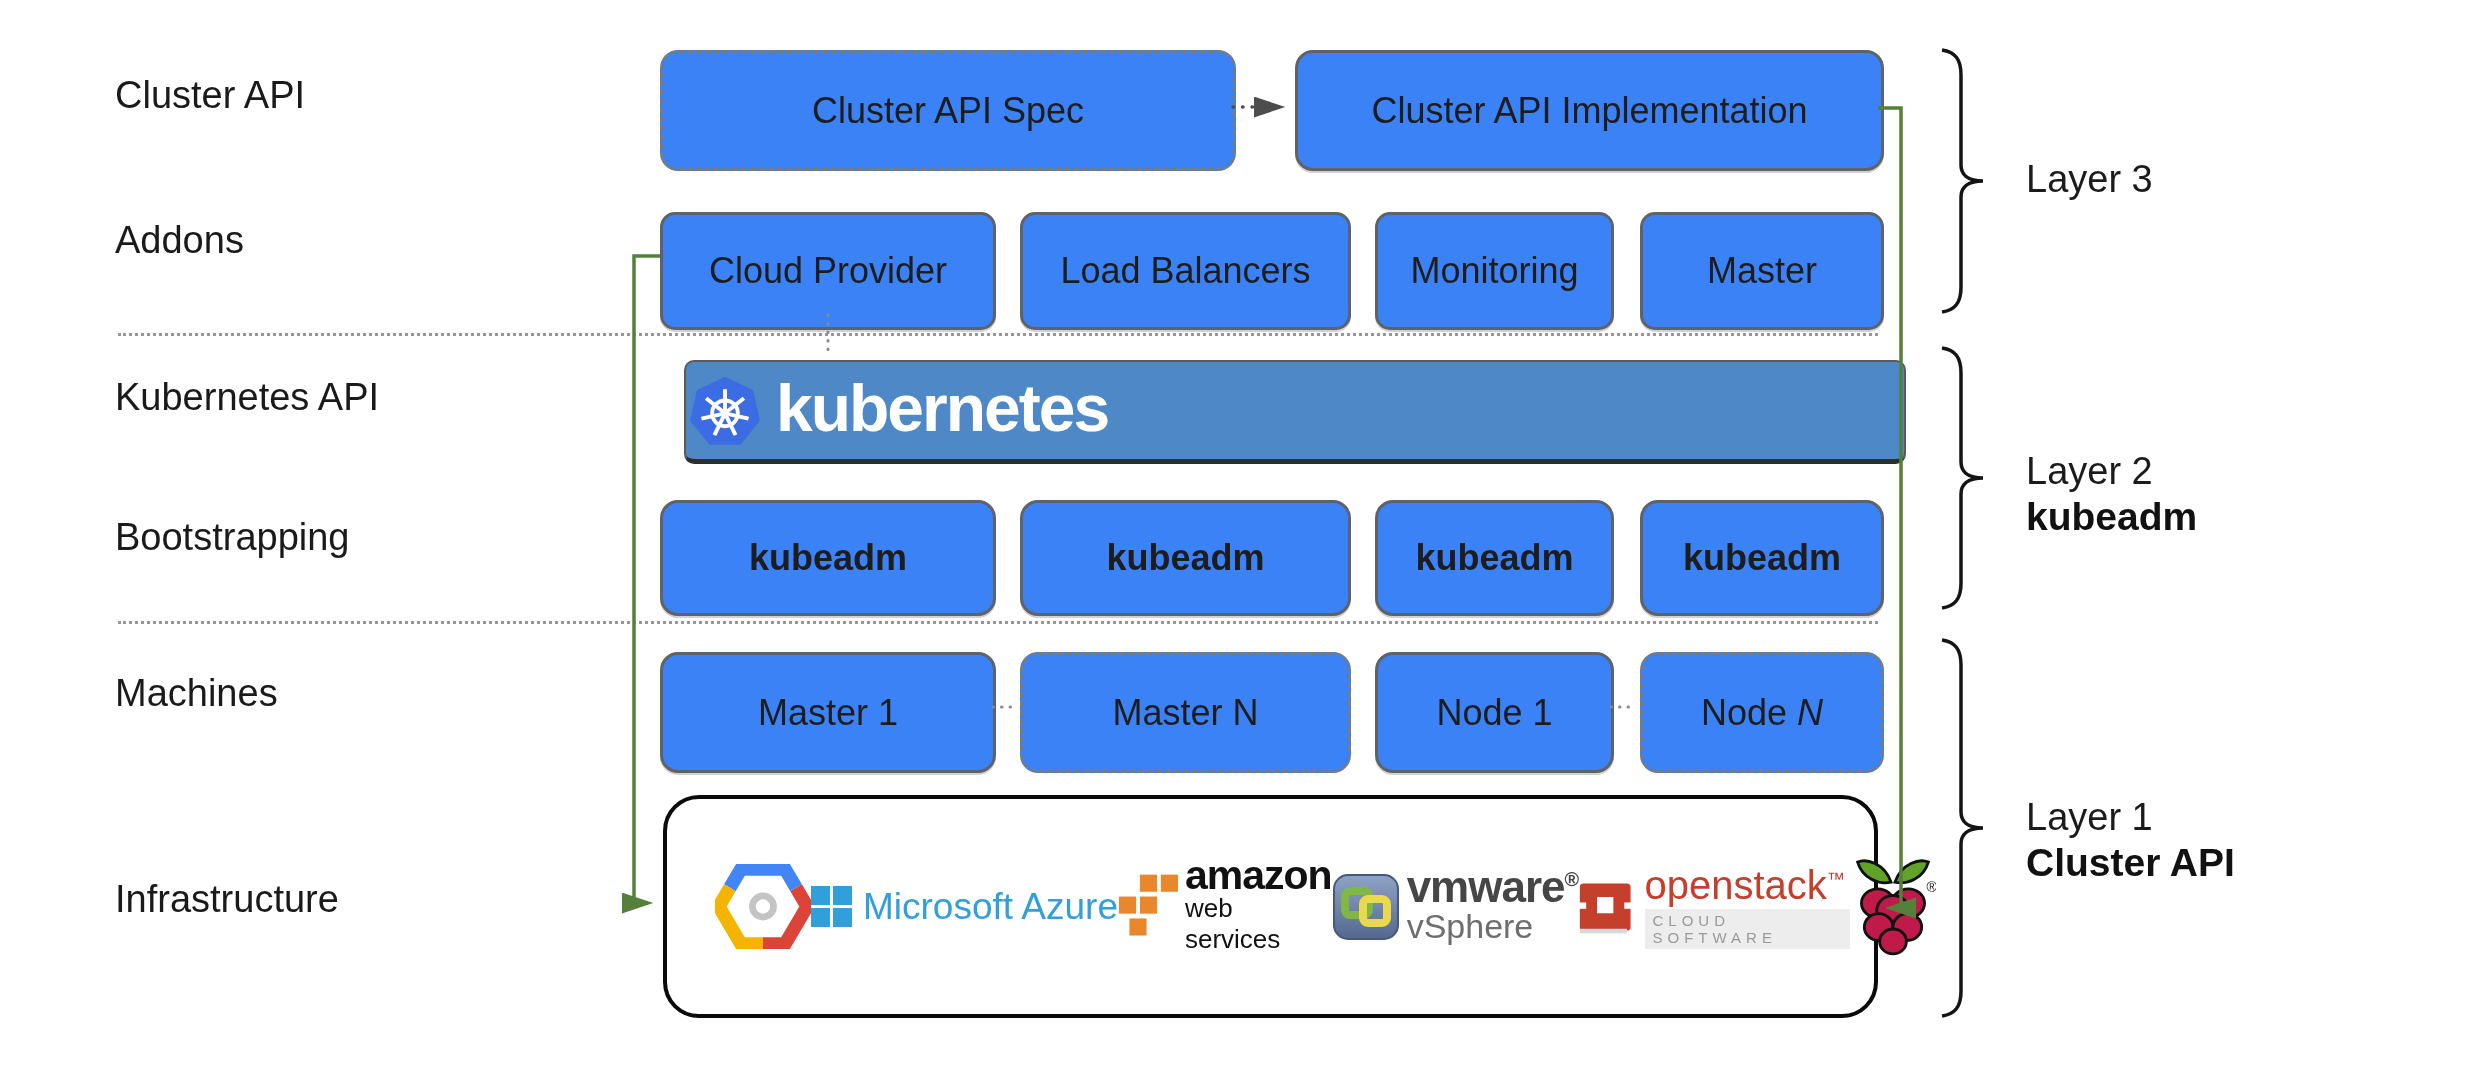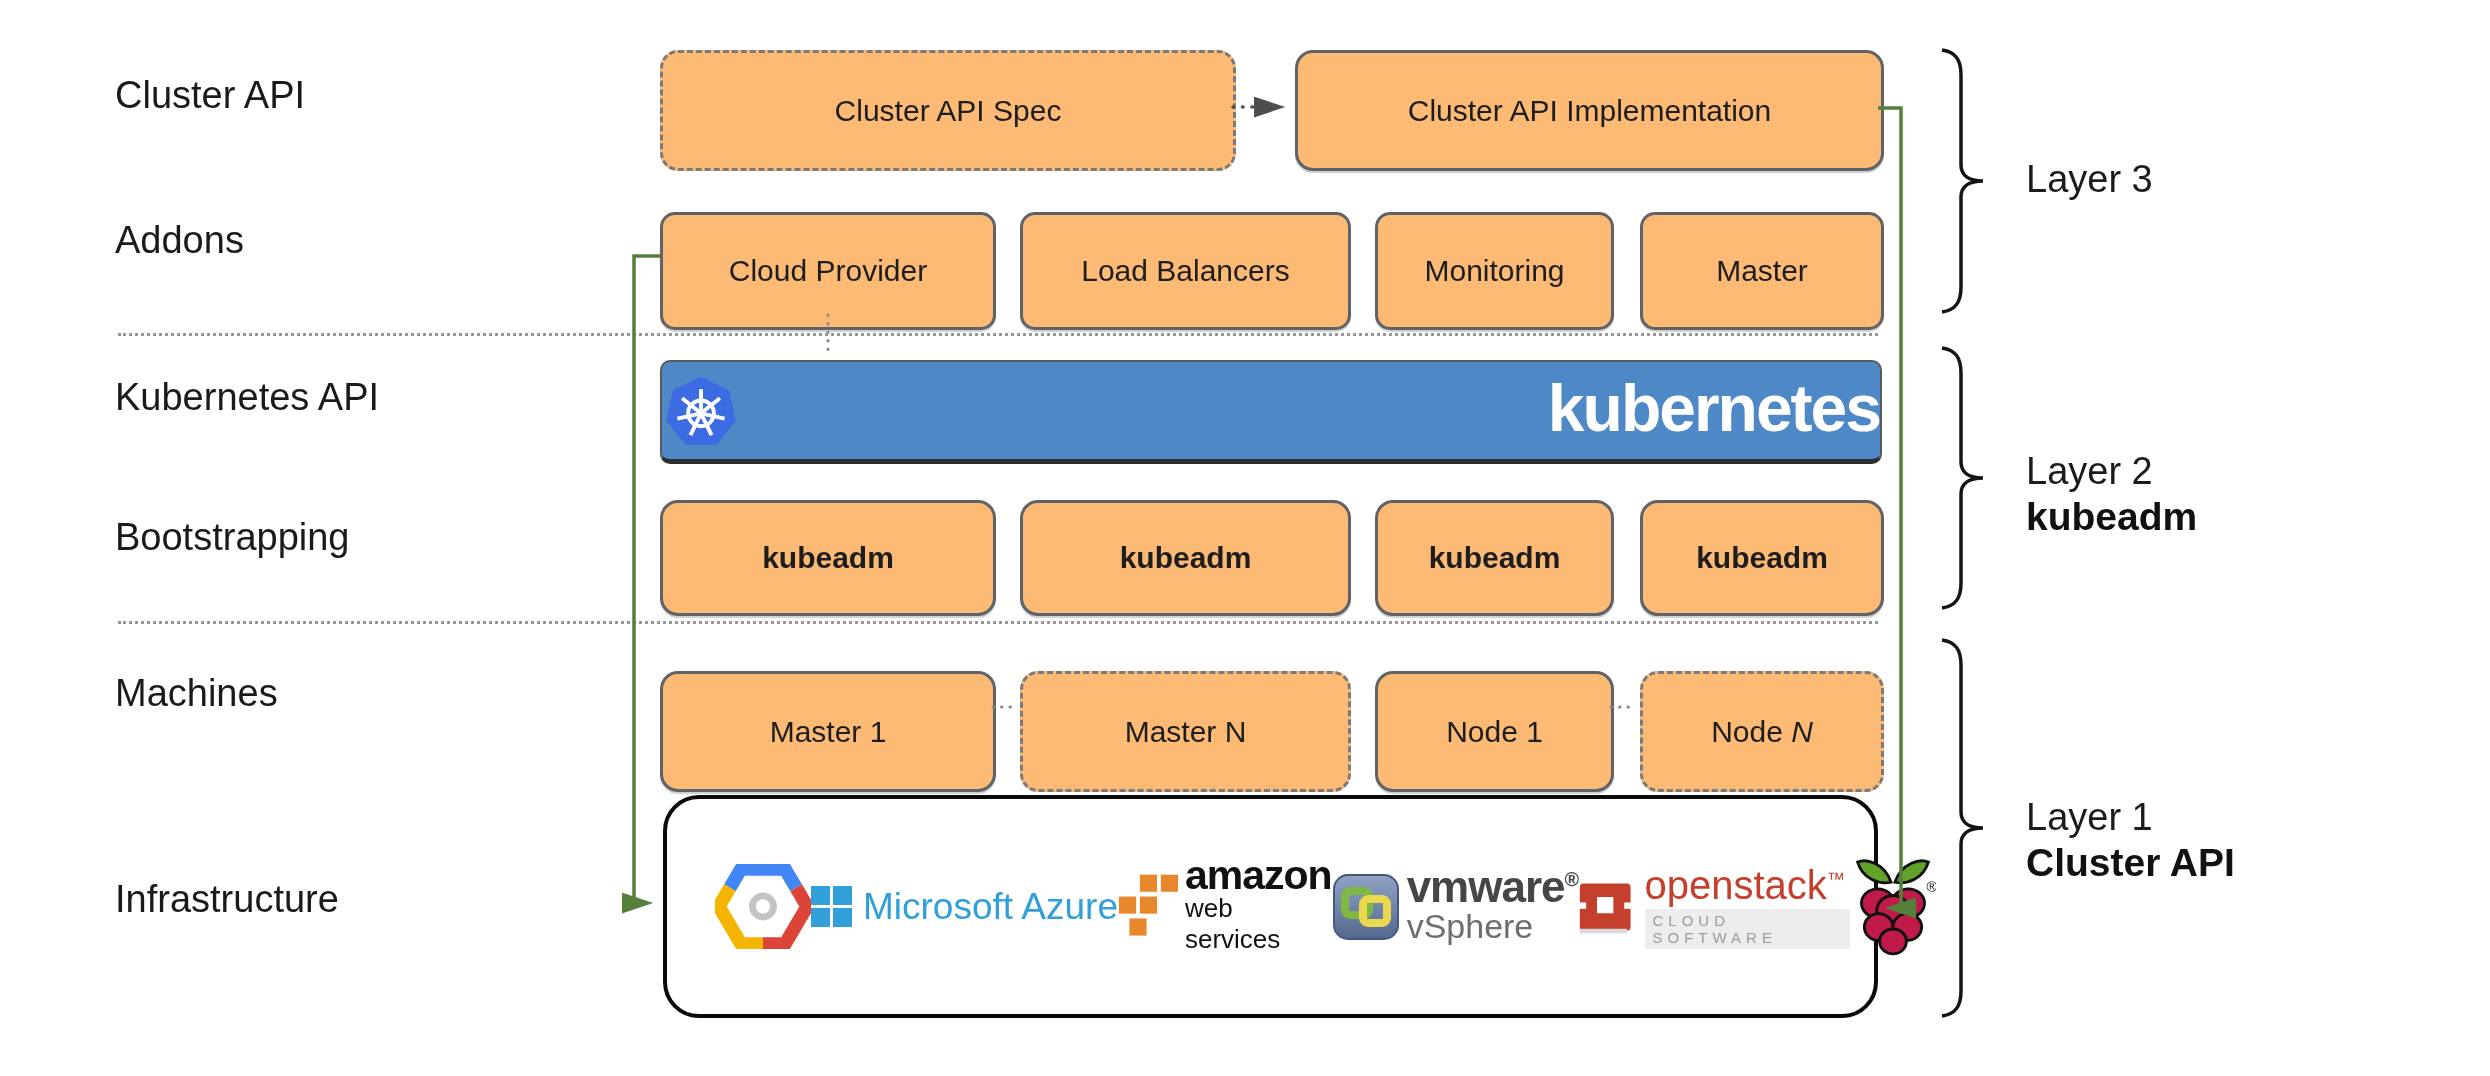--- a/index.html
+++ b/index.html
@@ -7,37 +7,37 @@
        font-family:"Liberation Sans","DejaVu Sans",sans-serif;color:#1c1c1c;}
   .abs{position:absolute;}
 
   
   .rowlabel{position:absolute;left:115px;font-size:38px;color:#1a1a1a;white-space:nowrap;}
 
   
   .divider{position:absolute;left:118px;width:1760px;border-top:3px dotted #979797;height:0;}
 
   
-  .box{position:absolute;background:#fdba74;border:3px solid #5f6368;border-radius:18px;
-       display:flex;align-items:center;justify-content:center;font-size:30px;color:#1d1d1d;
+  .box{position:absolute;background:#3b82f6;border:3px solid #5f6368;border-radius:18px;
+       display:flex;align-items:center;justify-content:center;font-size:36px;color:#1d1d1d;
        box-shadow:0 2px 0 rgba(0,0,0,.18);}
   .box.dashed{border:3px dashed #7a7a7a;box-shadow:none;}
   .bold{font-weight:bold;}
 
   
   .col1{left:660px;width:330px;} .col2{left:1020px;width:325px;}
   .col3{left:1375px;width:233px;} .col4{left:1640px;width:238px;}
   .row-addons{top:212px;height:112px;border-radius:15px;}
   .row-kubeadm{top:500px;height:110px;}
-  .row-machines{top:671px;height:115px;text-align:right;}
-
-  
-  .banner{position:absolute;left:660px;top:360px;width:1218px;height:97px;background:#4F88C7;
+  .row-machines{top:652px;height:115px;text-align:right;}
+
+  
+  .banner{position:absolute;left:684px;top:360px;width:1218px;height:97px;background:#4F88C7;
           border:2px solid #5a5a5a;border-bottom:5px solid #2e2e2e;border-radius:10px;
-          display:flex;align-items:center;justify-content:space-between;gap:12px;}
+          display:flex;align-items:center;justify-content:flex-start;gap:12px;}
   .banner .wordmark{color:#fff;font-size:66px;font-weight:bold;letter-spacing:-2px;line-height:1;
                     padding-bottom:6px;}
 
   
   .infra{position:absolute;left:663px;top:795px;width:1215px;height:223px;background:#fff;
          border:4px solid #0a0a0a;border-radius:36px;display:flex;align-items:center;
          justify-content:space-between;padding:0 48px;box-sizing:border-box;}
   .logo{display:flex;align-items:center;gap:10px;}
   .azure-text{font-size:37px;font-weight:500;color:#31A0DA;white-space:nowrap;}
   .aws-text1{font-size:41px;font-weight:bold;color:#111;line-height:.85;letter-spacing:-1px;}

